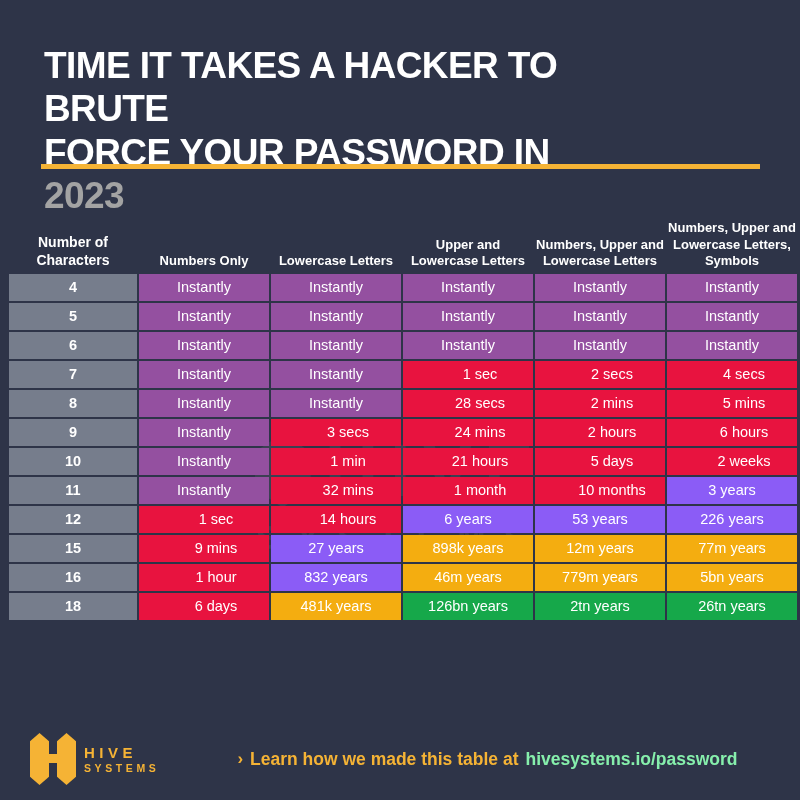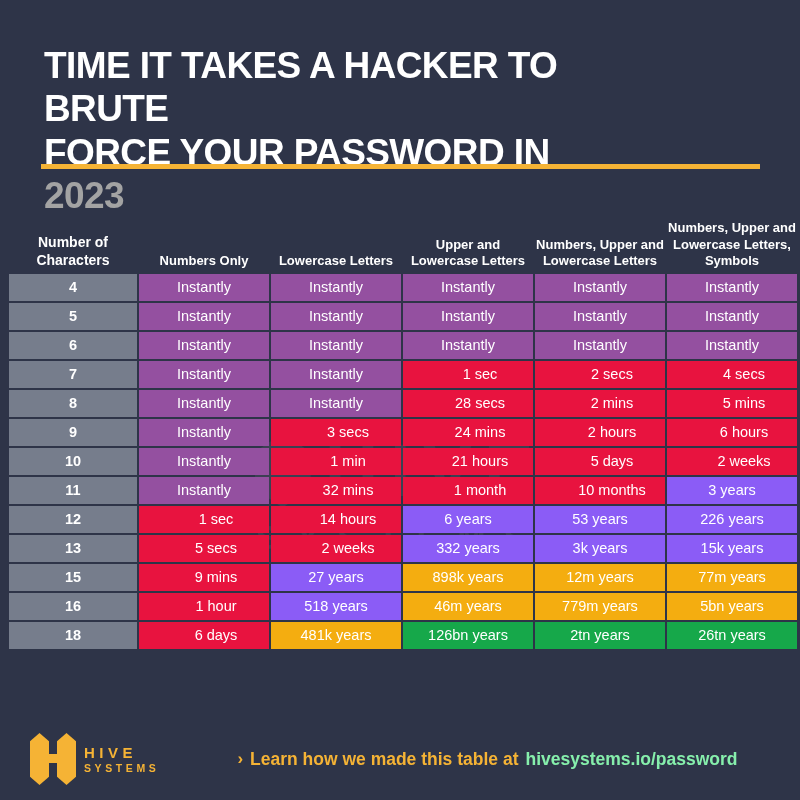--- a/index.html
+++ b/index.html
@@ -292,39 +292,31 @@
         </tr>
         <tr>
           <td class="num">12</td>
           <td class="sw-red">1 sec</td>
           <td class="sw-red">14 hours</td>
           <td class="sw-orange">6 years</td>
           <td class="sw-orange">53 years</td>
           <td class="sw-orange">226 years</td>
         </tr>
         <tr>
-          <td class="num">13</td>
-          <td class="sw-red">5 secs</td>
-          <td class="sw-red">2 weeks</td>
-          <td class="sw-orange">332 years</td>
-          <td class="sw-orange">3k years</td>
-          <td class="sw-orange">15k years</td>
-        </tr>
-        <tr>
           <td class="num">15</td>
           <td class="sw-red">9 mins</td>
           <td class="sw-orange">27 years</td>
           <td class="sw-yellow">898k years</td>
           <td class="sw-yellow">12m years</td>
           <td class="sw-yellow">77m years</td>
         </tr>
         <tr>
           <td class="num">16</td>
           <td class="sw-red">1 hour</td>
-          <td class="sw-orange">518 years</td>
+          <td class="sw-orange">832 years</td>
           <td class="sw-yellow">46m years</td>
           <td class="sw-yellow">779m years</td>
           <td class="sw-yellow">5bn years</td>
         </tr>
         <tr>
           <td class="num">18</td>
           <td class="sw-red">6 days</td>
           <td class="sw-yellow">481k years</td>
           <td class="sw-green">126bn years</td>
           <td class="sw-green">2tn years</td>

